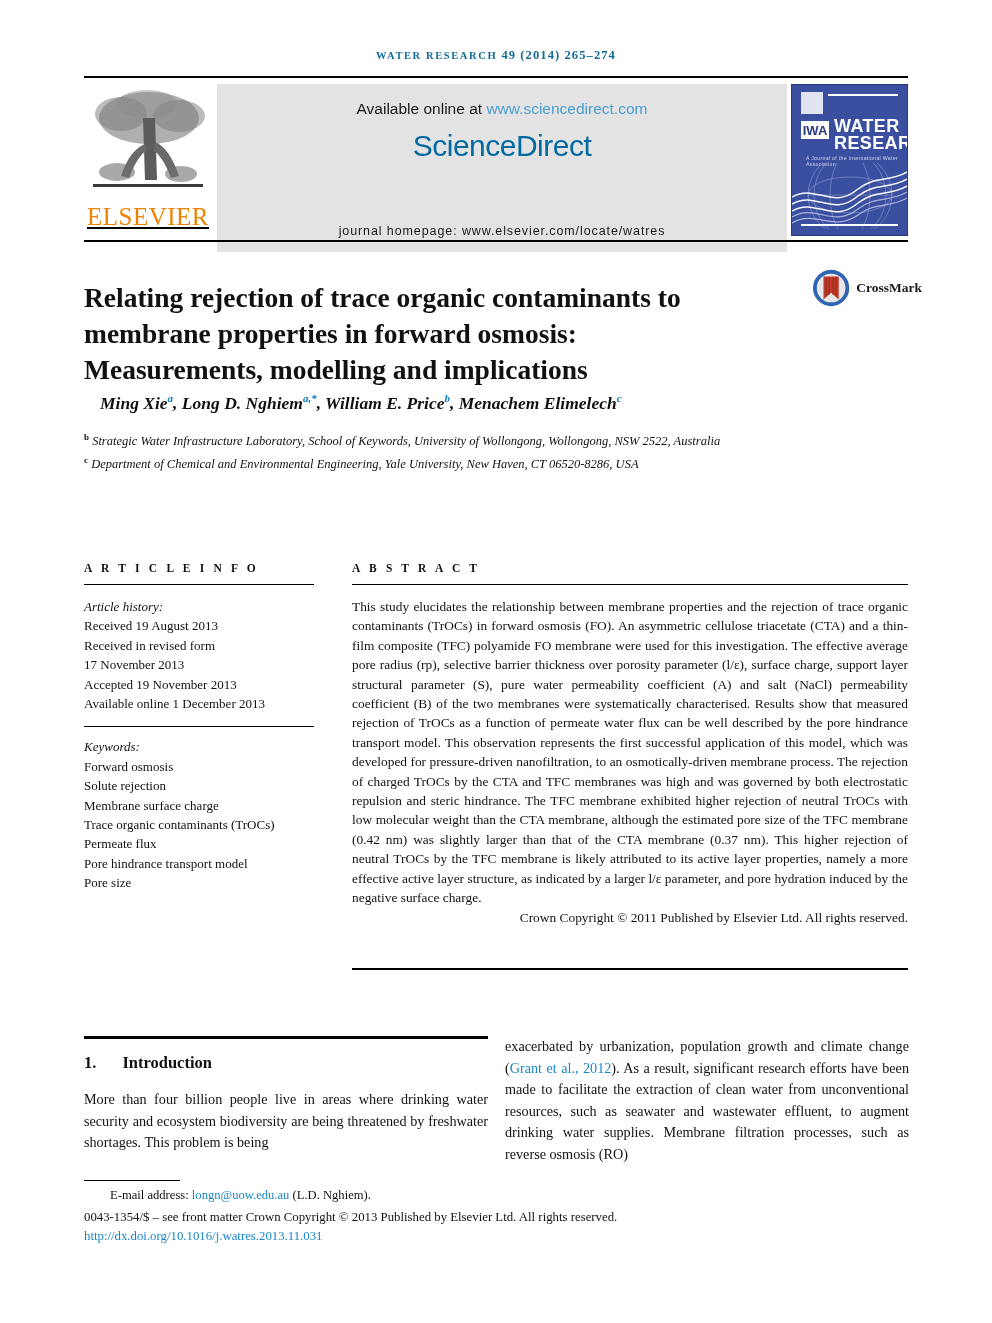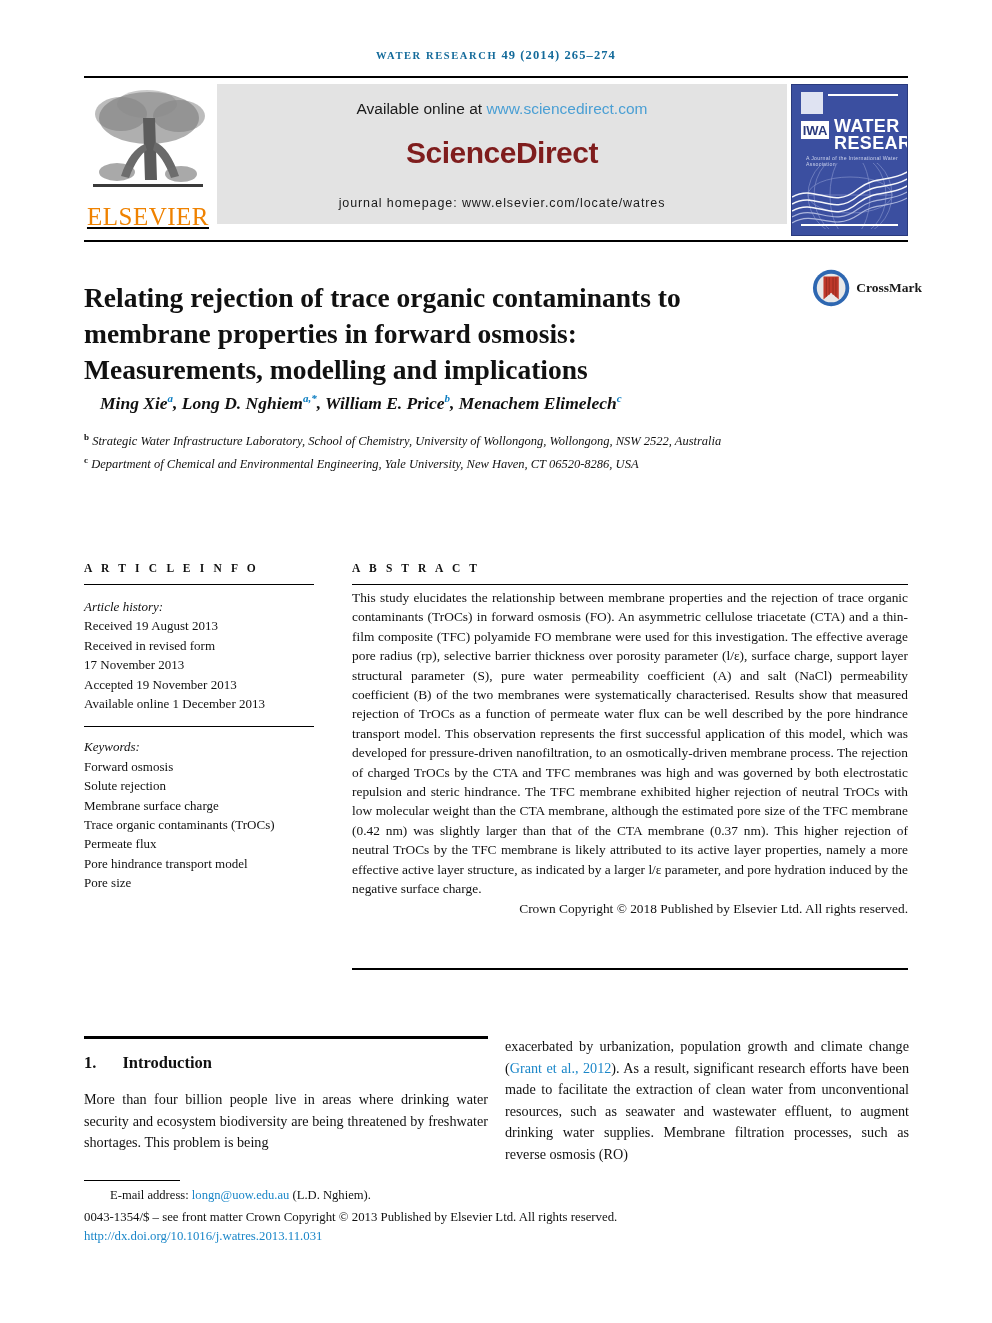--- a/index.html
+++ b/index.html
@@ -68,39 +68,39 @@
     color: #ef8200;
     font-size: 25px;
     letter-spacing: 0.5px;
     line-height: 1;
     margin-top: 2px;
   }
   .sd-banner {
     position: absolute;
     left: 133px; top: 0;
     width: 570px;
-    height: 140px;
+    height: 168px;
     background: #e3e3e3;
     display: flex;
     flex-direction: column;
     align-items: center;
   }
   .avail {
     margin-top: 16px;
     font-family: "Liberation Sans", sans-serif;
     font-size: 15.5px;
     color: #1a1a1a;
   }
   .avail .link { color: #4a9fd4; }
   .sd-logo {
-    margin-top: 18px;
+    margin-top: 11px;
     font-family: "Liberation Sans", sans-serif;
-    font-weight: bold;
+    font-weight: normal;
     font-size: 30px;
-    color: #7f1d1d;
+    color: #0369a1;
     letter-spacing: -0.5px;
   }
   .homepage {
     position: absolute;
     bottom: 14px;
     font-family: "Liberation Sans", sans-serif;
     font-size: 12.5px;
     letter-spacing: 0.9px;
     color: #1a1a1a;
   }
@@ -227,21 +227,21 @@
   }
   .info-body {
     margin-top: 12px;
     font-family: "Liberation Serif", serif;
     font-size: 13px;
     line-height: 19.4px;
     color: #111;
   }
   .info-body .lead { font-style: italic; }
   .abs-body {
-    margin-top: 3px;
+    margin-top: 12px;
     font-family: "Liberation Serif", serif;
     font-size: 13.4px;
     line-height: 19.4px;
     text-align: justify;
     color: #111;
   }
   .copy-line {
     margin-top: 2px;
     text-align: right;
     font-family: "Liberation Serif", serif;
@@ -397,21 +397,21 @@
       </g>
     </svg>
     <span class="cm-label">CrossMark</span>
   </div>
 
   <div class="authors">
     <span id="authors-slot">Ming Xie<sup>a</sup>, Long D. Nghiem<sup>a,*</sup>, William E. Price<sup>b</sup>, Menachem Elimelech<sup>c</sup></span>
   </div>
 
   <div class="affiliations">
-    <div><sup>b</sup> <span>Strategic Water Infrastructure Laboratory, School of Chemistry, University of Wollongong, Wollongong, NSW 2522, Australia</span></div>
+    <div><sup>b</sup> <span>Strategic Water Infrastructure Laboratory, School of Keywords, University of Wollongong, Wollongong, NSW 2522, Australia</span></div>
     <div><sup>c</sup> <span>Department of Chemical and Environmental Engineering, Yale University, New Haven, CT 06520-8286, USA</span></div>
   </div>
 
   <div class="info-col">
     <div class="sec-head">A R T I C L E   I N F O</div>
     <div class="hr-thin"></div>
     <div class="info-body">
       <div class="lead">Article history:</div>
       <div>Received 19 August 2013</div>
       <div>Received in revised form</div>
@@ -429,21 +429,21 @@
       <div>Permeate flux</div>
       <div>Pore hindrance transport model</div>
       <div>Pore size</div>
     </div>
   </div>
 
   <div class="abs-col">
     <div class="sec-head">A B S T R A C T</div>
     <div class="hr-thin"></div>
     <div class="abs-body">This study elucidates the relationship between membrane properties and the rejection of trace organic contaminants (TrOCs) in forward osmosis (FO). An asymmetric cellulose triacetate (CTA) and a thin-film composite (TFC) polyamide FO membrane were used for this investigation. The effective average pore radius (rp), selective barrier thickness over porosity parameter (l/ε), surface charge, support layer structural parameter (S), pure water permeability coefficient (A) and salt (NaCl) permeability coefficient (B) of the two membranes were systematically characterised. Results show that measured rejection of TrOCs as a function of permeate water flux can be well described by the pore hindrance transport model. This observation represents the first successful application of this model, which was developed for pressure-driven nanofiltration, to an osmotically-driven membrane process. The rejection of charged TrOCs by the CTA and TFC membranes was high and was governed by both electrostatic repulsion and steric hindrance. The TFC membrane exhibited higher rejection of neutral TrOCs with low molecular weight than the CTA membrane, although the estimated pore size of the TFC membrane (0.42 nm) was slightly larger than that of the CTA membrane (0.37 nm). This higher rejection of neutral TrOCs by the TFC membrane is likely attributed to its active layer properties, namely a more effective active layer structure, as indicated by a larger l/ε parameter, and pore hydration induced by the negative surface charge.</div>
-    <div class="copy-line">Crown Copyright © 2018 Published by Elsevier Ltd. All rights reserved.</div>
+    <div class="copy-line">Crown Copyright © 2011 Published by Elsevier Ltd. All rights reserved.</div>
   </div>
   <div class="rule-abs-end"></div>
 
   <div class="col-left">
     <div class="sec-rule"></div>
     <div class="sec-title">
       <span>1.</span>
       <span>Introduction</span>
     </div>
     <div class="body-text">More than four billion people live in areas where drinking water security and ecosystem biodiversity are being threatened by freshwater shortages. This problem is being</div>

